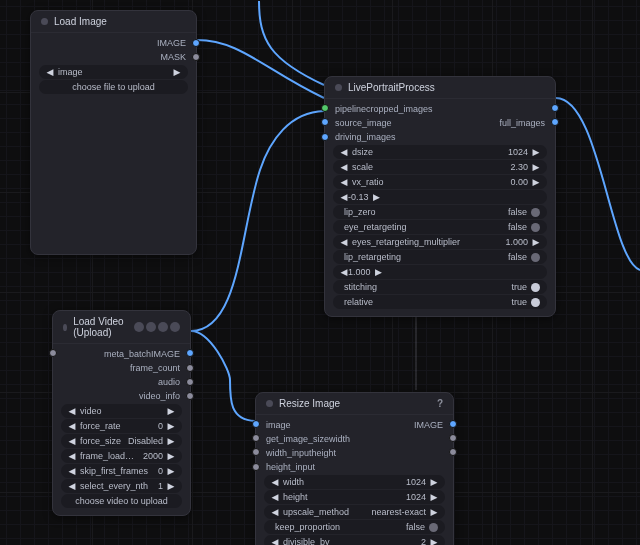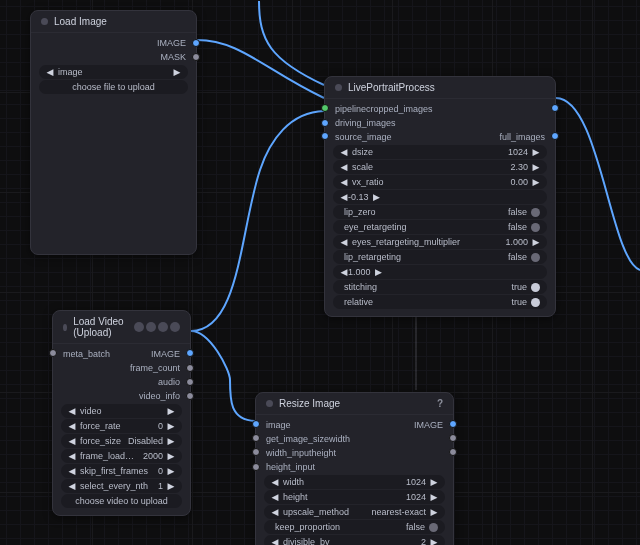--- a/index.html
+++ b/index.html
@@ -117,28 +117,28 @@
 <div class="node" style="left:324px; top:56px; width:232px;margin-top:20px;">
   <div class="node-hdr">
     <span class="hdr-dot"></span>
     <span>LivePortraitProcess</span>
   </div>
   <div class="body">
     <div class="row" style="justify-content:flex-start">
       <span><span class="sock in green"></span><span>pipeline</span></span>
       <span><span>cropped_images</span><span class="sock out blue"></span></span>
     </div>
+    <div class="row" style="justify-content:space-between">
+      <span><span class="sock in blue"></span><span>source_image</span></span>
+      <span><span>full_images</span><span class="sock out blue"></span></span>
+    </div>
     <div class="row">
         <span class="sock in blue"></span>
         <span>driving_images</span>
       </div>
-    <div class="row" style="justify-content:space-between">
-      <span><span class="sock in blue"></span><span>source_image</span></span>
-      <span><span>full_images</span><span class="sock out blue"></span></span>
-    </div>
 
     <div class="widget">
         <span class="arrow">◀</span>
         <span class="label">dsize</span>
         <span class="val">1024</span>
         <span class="arrow">▶</span>
       </div>
     <div class="widget">
         <span class="arrow">◀</span>
         <span class="label">scale</span>
@@ -200,21 +200,21 @@
     <span class="hdr-dot"></span>
     <span>Load Video (Upload)</span>
     <span class="hdr-icons">
         <span></span>
         <span></span>
         <span></span>
         <span></span>
       </span>
   </div>
   <div class="body">
-    <div class="row" style="justify-content:space-between">
+    <div class="row" style="justify-content:flex-end">
       <span><span class="sock in grey"></span><span>meta_batch</span></span>
       <span><span>IMAGE</span><span class="sock out blue"></span></span>
     </div>
     <div class="row r">
         <span>frame_count</span>
         <span class="sock out grey"></span>
       </div>
     <div class="row r">
         <span>audio</span>
         <span class="sock out grey"></span>

